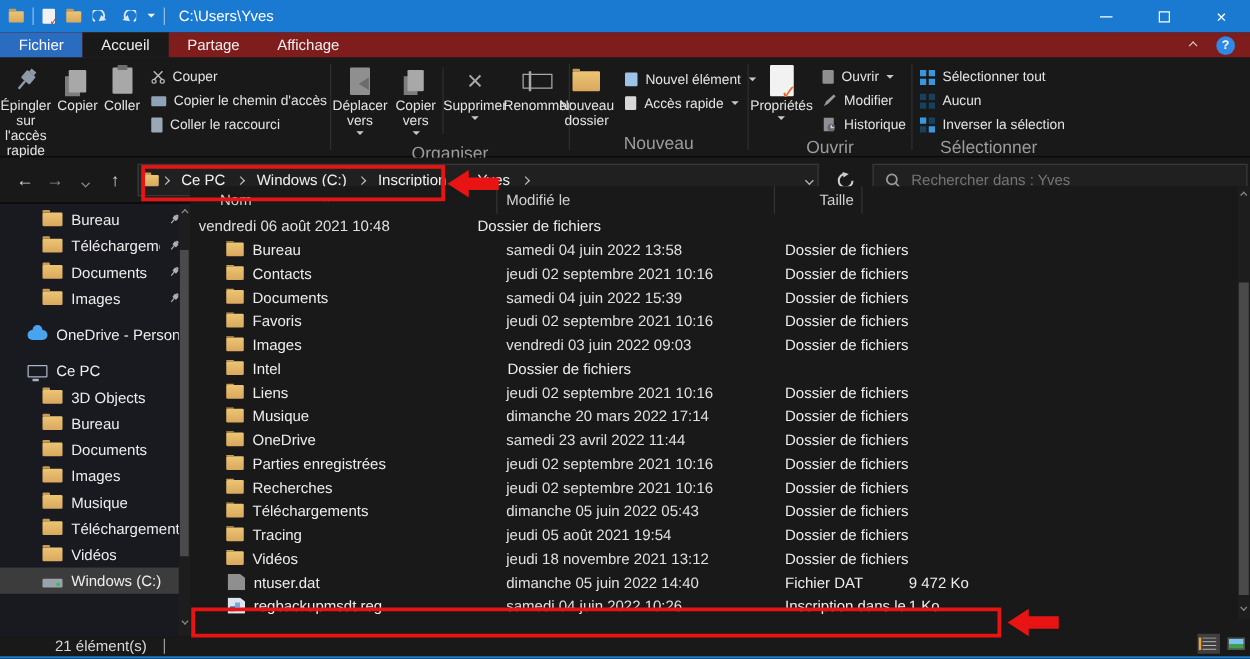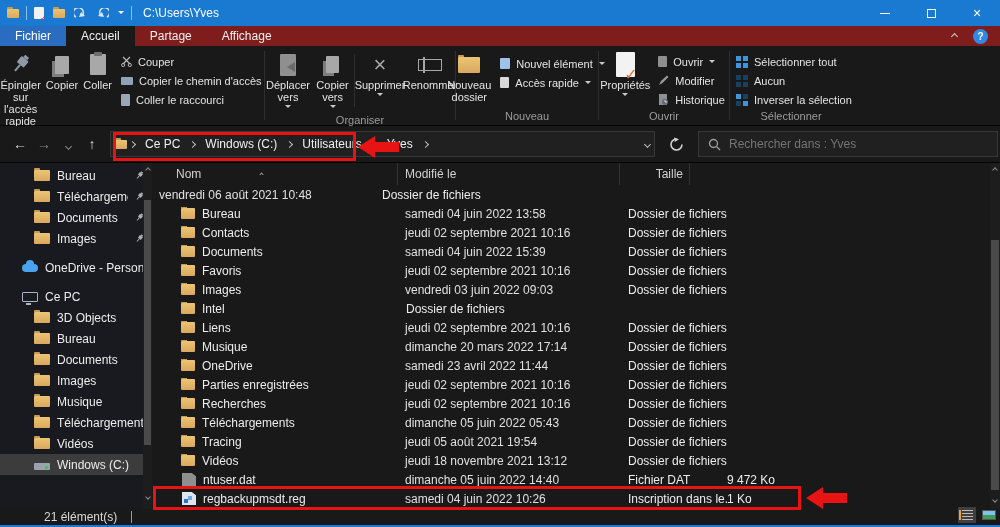--- a/index.html
+++ b/index.html
@@ -45,21 +45,21 @@
   .tabrow-right{margin-left:auto;display:flex;align-items:center;gap:16px;padding-right:12px;color:#cfcfcf}
   .help-circle{width:15px;height:15px;border-radius:50%;background:#2e8ae6;color:#fff;
                display:flex;align-items:center;justify-content:center;font-size:10px;font-weight:bold}
 
   
   .ribbon{position:absolute;left:0;top:46px;width:100%;height:80px;background:#191919;
           display:flex;align-items:stretch;border-bottom:1px solid #050505}
   .rsep{width:1px;background:#2e2e2e;margin:5px 0}
   .rgroup{display:flex;flex-direction:column;flex:0 0 auto;padding-top:3px}
   .rgroup-content{flex:1;display:flex;align-items:flex-start;justify-content:center;gap:1px}
-  .rgroup-label{text-align:center;font-size:11px;color:#9c9c9c;padding:2px 4px 3px;white-space:nowrap}
+  .rgroup-label{text-align:center;font-size:14px;color:#9c9c9c;padding:2px 4px 3px;white-space:nowrap}
   .bigbtn{display:flex;flex-direction:column;align-items:center;text-align:center;
           font-size:11px;line-height:12px;color:#e4e4e4;padding:1px 2px;cursor:default}
   .bigbtn .ic{height:29px;display:flex;align-items:center;justify-content:center}
   .smalls{display:flex;flex-direction:column;gap:4px;padding:5px 4px 0 6px}
   .smallbtn{display:flex;align-items:center;gap:6px;font-size:11px;color:#e4e4e4;height:15px;white-space:nowrap}
   .ic-copy{position:relative;width:14px;height:18px;background:#a8a8a8;border-radius:1px;
            box-shadow:-4px 4px 0 -1px #7d7d7d}
   .ic-paste{position:relative;width:16px;height:21px;background:#a8a8a8;border-radius:1px}
   .ic-paste::before{content:"";position:absolute;top:-2px;left:4px;width:8px;height:4px;background:#6e6e6e;border-radius:1px}
   .ic-x{font-size:22px;color:#a8a8a8;line-height:20px}
@@ -111,21 +111,21 @@
 
   
   .vscroll{position:absolute;top:0;width:9px;height:100%;background:#1d1d1d}
   .sb-side{right:0}
   .sb-main{right:0;width:10px}
   .sb-arrow{position:absolute;left:0;width:100%;height:13px;display:flex;align-items:center;justify-content:center;color:#8a8a8a}
   .sb-arrow .chev{width:4px;height:4px;border-width:1px}
   .sb-thumb{position:absolute;left:1px;right:1px;background:#4a4a4a}
 
   
-  .main{position:absolute;left:152px;top:163px;width:848px;height:346px;background:#191919}
+  .main{position:absolute;left:152px;top:149px;width:848px;height:346px;background:#191919}
   .cols{height:22px;display:flex;align-items:center;color:#d2d2d2;position:relative}
   .colh{height:100%;display:flex;align-items:center;border-right:1px solid #333}
   .col-name{width:246px;padding-left:24px;position:relative}
   .col-mod{width:222px;padding-left:7px}
   .col-type{width:107px;padding-left:8px}
   .col-size{width:70px;justify-content:flex-end;padding-right:6px}
   .sort-ind{position:absolute;left:108px;top:2px;color:#9a9a9a}
   .sort-ind .chev{width:3px;height:3px;border-width:1px}
   .frow{height:19px;display:flex;align-items:center;color:#ededed}
   .c-name{width:246px;display:flex;align-items:center;gap:7px;padding-left:29px;overflow:hidden;white-space:nowrap}
@@ -405,21 +405,21 @@
           <span class="crumb">Ce PC</span>
         </span>
 
         <span style="display:flex;align-items:center">
           <span class="chev r" style="margin:0 3px"></span>
           <span class="crumb">Windows (C:)</span>
         </span>
 
         <span style="display:flex;align-items:center">
           <span class="chev r" style="margin:0 3px"></span>
-          <span class="crumb">Utilisateurs</span>
+          <span class="crumb">Inscription</span>
         </span>
 
         <span style="display:flex;align-items:center">
           <span class="chev r" style="margin:0 3px"></span>
           <span class="crumb">Yves</span>
         </span>
       </span>
     <span class="chev r" style="margin:0 3px"></span>
     <span class="addr-caret chev d"></span>
   </div>

